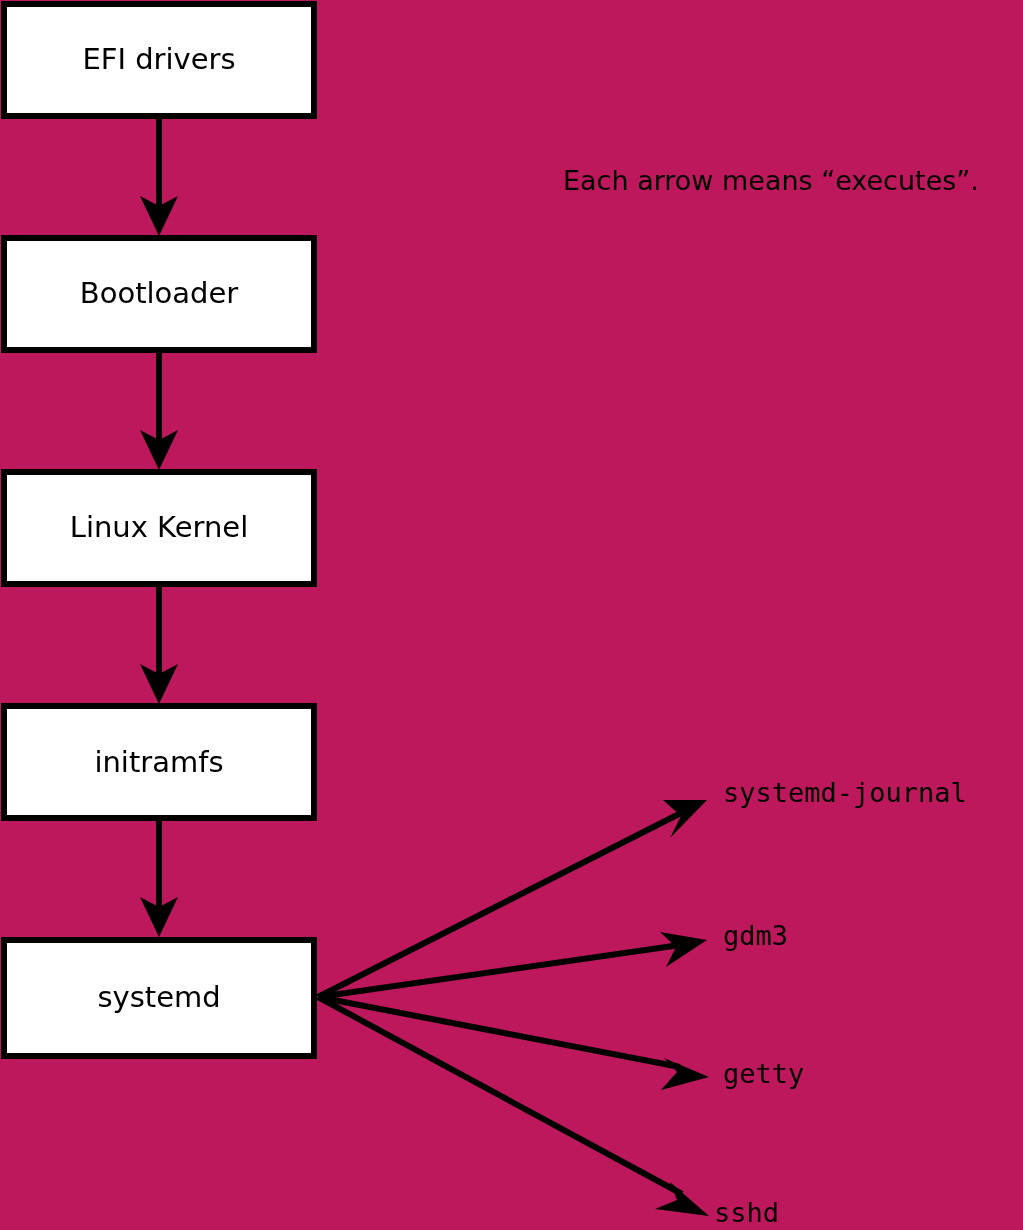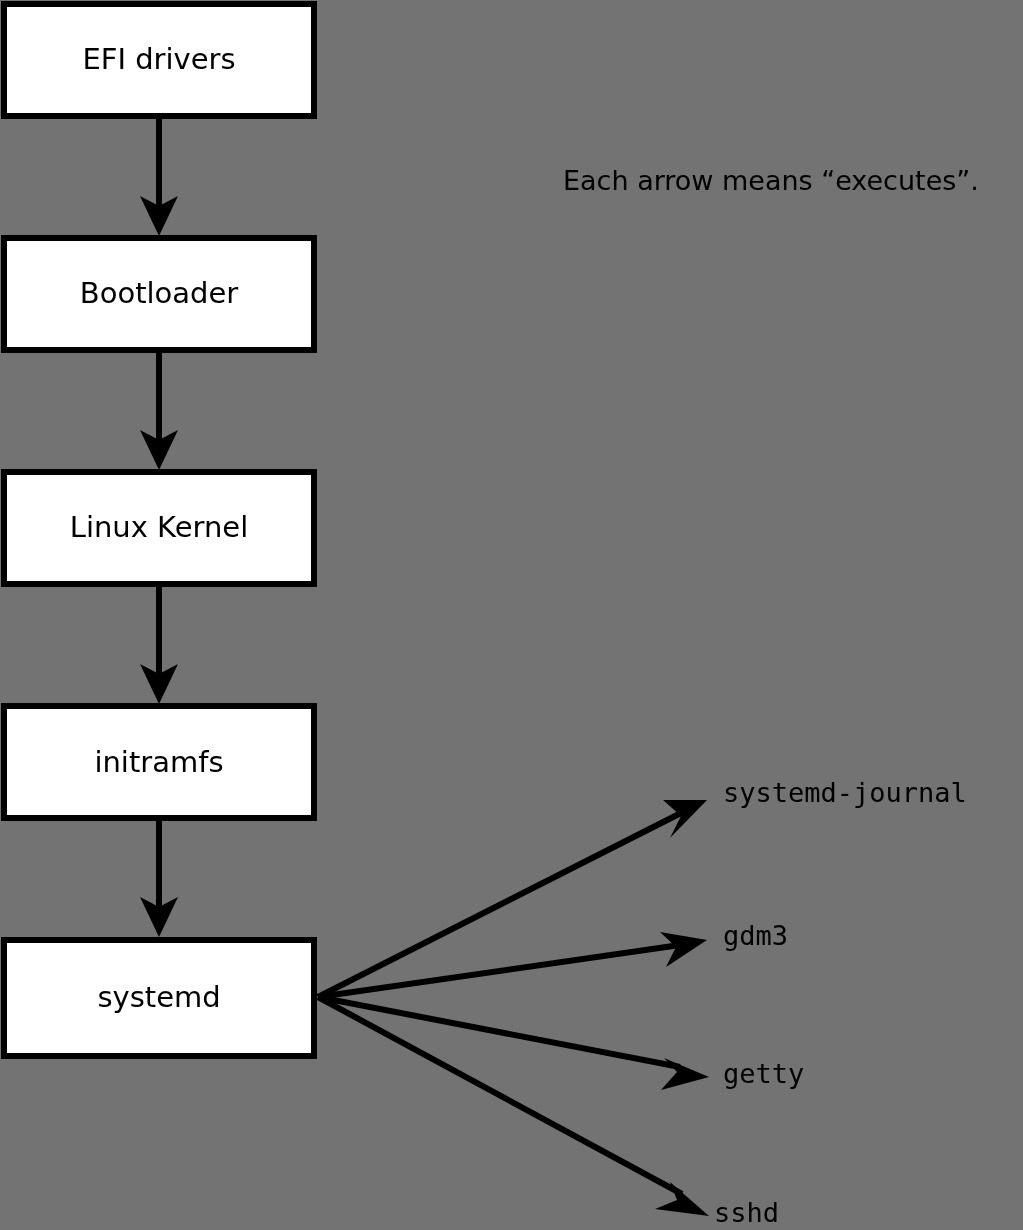--- a/index.html
+++ b/index.html
@@ -9,21 +9,21 @@
     background: #ffffff;
   }
   body {
     font-family: "DejaVu Sans", "Liberation Sans", sans-serif;
     color: #000000;
   }
   #diagram-root {
     position: relative;
     width: 1023px;
     height: 1230px;
-    background: #737373;
+    background: #be185d;
     overflow: hidden;
   }
   svg#diagram-svg {
     position: absolute;
     top: 0;
     left: 0;
     width: 1023px;
     height: 1230px;
     display: block;
   }

